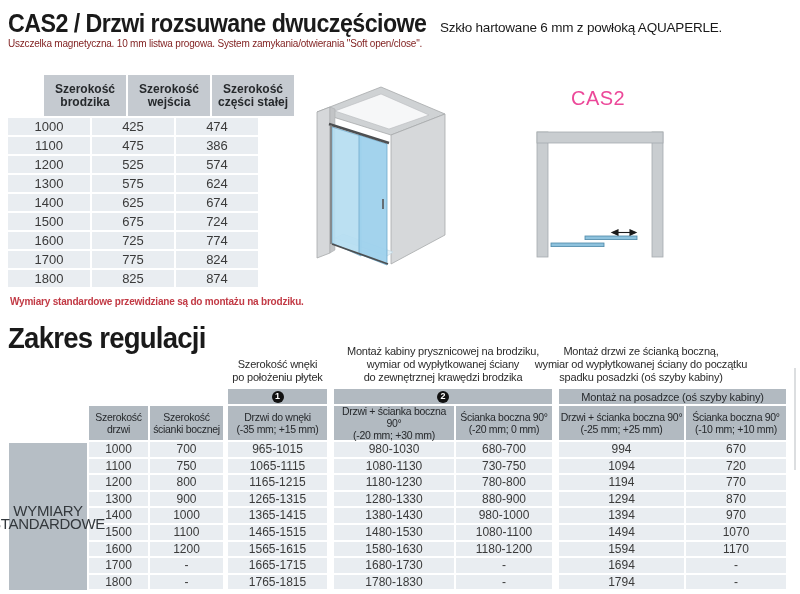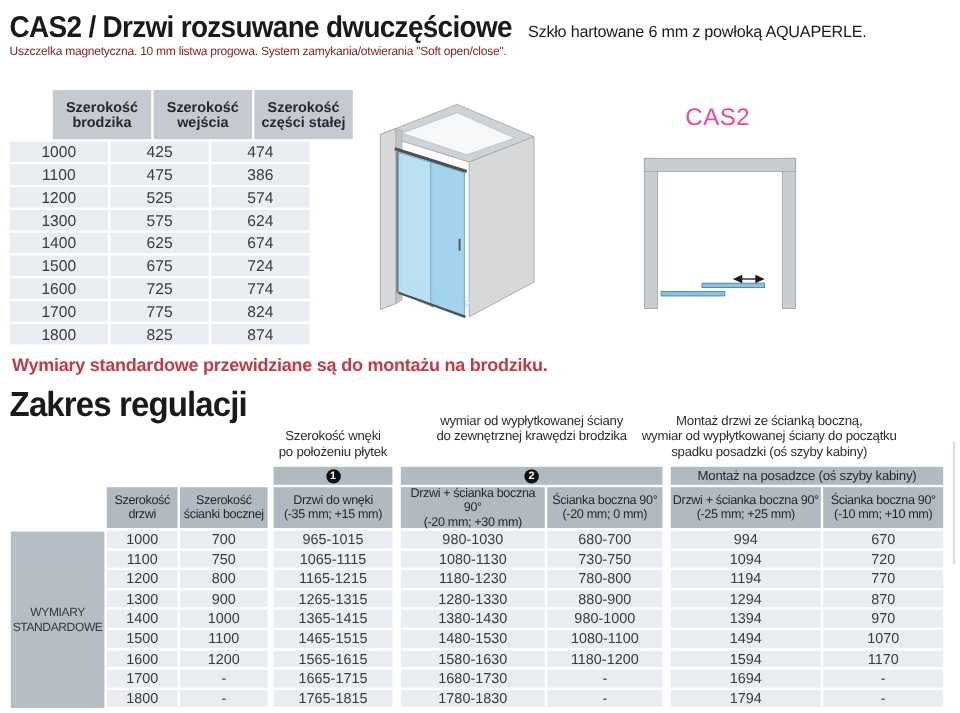--- a/index.html
+++ b/index.html
@@ -21,21 +21,21 @@
   .ttable { position:absolute; left:8px; top:75px; width:250px; }
   .thead { display:flex;margin-left:36px; }
   .thead .hcell { flex:none; width:82px; margin-right:2px; height:41px; background:#c5cad0;
                   font-size:12px; font-weight:bold; color:#26292c; text-align:center;
                   display:flex; flex-direction:column; justify-content:center; line-height:13px; }
   .thead .hcell:last-child { margin-right:0; }
   .trow { display:flex; margin-top:2px; }
   .trow .cell { width:82px; margin-right:2px; height:17px; line-height:17px; font-size:13px; }
   .trow .cell:last-child { margin-right:0; }
 
-  .rednote { position:absolute; left:10px; top:296px; font-size:15px; font-weight:bold; color:#c23a45; letter-spacing:-0.2px; }
+  .rednote { position:absolute; left:10px; top:296px; font-size:10px; font-weight:bold; color:#c23a45; letter-spacing:-0.2px; }
 
   
   .zakres { position:absolute; left:8px; top:322px; font-size:29px; font-weight:bold; letter-spacing:-0.8px; color:#1a1a1a; transform:scaleX(.95); transform-origin:left top; }
   .gdesc { position:absolute; font-size:11px; line-height:13px; text-align:center; color:#2b2b2b; letter-spacing:-0.2px; }
   .gdesc1 { left:205px; top:358px; width:145px;text-align:center; }
   .gdesc2 { left:322px; top:345px; width:242px; }
   .gdesc3 { left:516px; top:345px; width:250px; }
 
   
   .btable { position:absolute; left:9px; top:389px; width:777px; }
@@ -60,21 +60,21 @@
   .c5 { width:125px; margin-right:2px; }
   .c6 { width:100px; margin-right:0; }
 
   .brows { margin-top:2px; }
   .brow { display:flex; margin-bottom:2px; }
   .brow::before { content:""; width:80px; flex:none; }
   .brow .cell { height:14.6px; line-height:14.6px; font-size:12px; }
 
   .sidelabel { position:absolute; left:0; top:54px; width:78px; height:147px; background:#b6bec5;
                display:flex; flex-direction:column; align-items:center; justify-content:center;
-               font-size:10px; line-height:13px; color:#33383c; letter-spacing:-0.3px; }
+               font-size:15px; line-height:13px; color:#33383c; letter-spacing:-0.3px; }
 
   
   .isodiag { position:absolute; left:305px; top:85px; }
   .topview { position:absolute; left:530px; top:85px; }
   .caslabel { position:absolute; left:571px; top:87px; font-size:20px; color:#ec4899; letter-spacing:0.5px; }
   .edgeline { position:absolute; left:794px; top:368px; width:2px; height:102px; background:#dcdee0; }
 </style>
 </head>
 <body>
 
@@ -185,20 +185,21 @@
     </g>
   </svg>
 
   <div class="zakres">Zakres regulacji</div>
 
   <div class="gdesc gdesc1">
     <div>Szerokość wnęki</div>
     <div>po położeniu płytek</div>
   </div>
   <div class="gdesc gdesc2">
+    <div>Montaż kabiny prysznicowej na brodziku,</div>
     <div>wymiar od wypłytkowanej ściany</div>
     <div>do zewnętrznej krawędzi brodzika</div>
   </div>
   <div class="gdesc gdesc3">
     <div>Montaż drzwi ze ścianką boczną,</div>
     <div>wymiar od wypłytkowanej ściany do początku</div>
     <div>spadku posadzki (oś szyby kabiny)</div>
   </div>
 
   <div class="btable">

